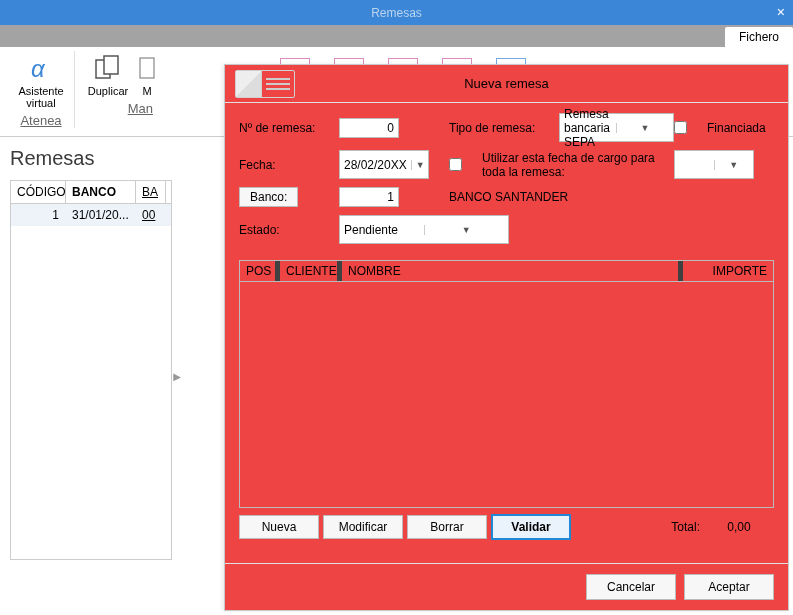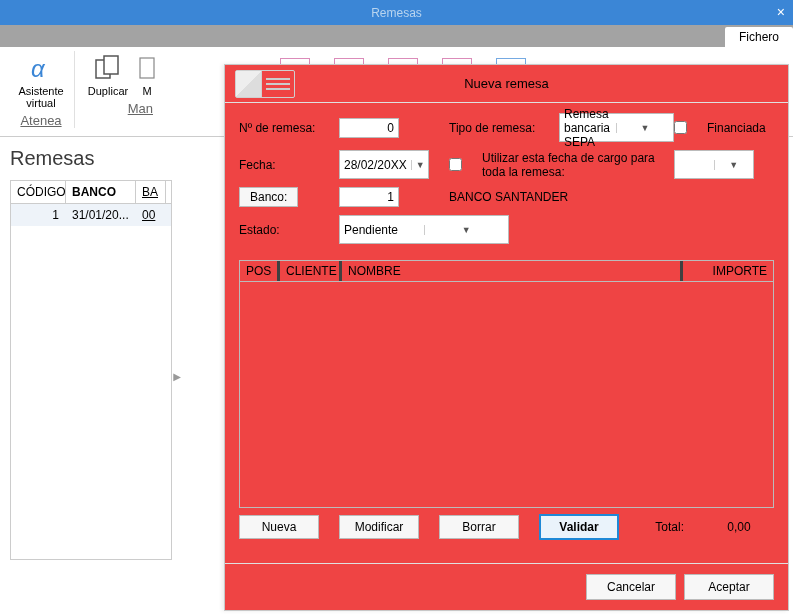--- a/index.html
+++ b/index.html
@@ -52,28 +52,28 @@
 .combo { display: flex; align-items: center; border: 1px solid #bbb; height: 29px; background: #fff; }
 .combo span { flex: 1; padding: 0 4px; font-size: 12px; }
 .combo .arrow { width: 16px; text-align: center; font-size: 9px; color: #555; border-left: 1px solid #ccc; cursor: pointer; }
 .checkbox-wrap { display: flex; align-items: center; gap: 20px; font-size: 12px; }
 .checkbox-wrap input { width: 13px; height: 13px; }
 .banco-btn { border: 1px solid #bbb; padding: 2px 10px; background: #f7f7f7; font-size: 12px; cursor: pointer; width: fit-content; }
 
 
 .inner-grid { margin: 6px 14px 0 14px; border: 1px solid #bbb; height: 248px; font-size: 12px; }
 .inner-grid-header { display: flex; border-bottom: 1px solid #bbb; }
-.inner-grid-header div { padding: 3px 6px; border-right: 3px solid #404040; }
+.inner-grid-header div { padding: 3px 6px; border-right: 5px solid #404040; }
 .ig-pos { width: 40px; }
 .ig-cli { width: 62px; }
 .ig-nom { flex: 1; }
 .ig-imp { width: 90px; text-align: right; border-right: none !important; }
 
 
-.btnsrow { display: flex; align-items: center; padding: 6px 14px; gap: 20px; font-size: 12px; }
+.btnsrow { display: flex; align-items: center; padding: 6px 14px; gap: 4px; font-size: 12px; }
 .btn { border: 1px solid #bbb; background: #f7f7f7; padding: 4px 0; width: 80px; text-align: center; cursor: pointer; font-size: 12px; }
 .btn.primary { border: 2px solid #1e88d6; background: #eaf3fb; font-weight: bold; }
 .total-lbl { margin-left: auto; }
 .total-val { width: 70px; text-align: center; }
 
 
 .dialog-footer { margin-top: auto; border-top: 1px solid #e0e0e0; padding: 10px 14px; display: flex; justify-content: flex-end; gap: 8px; }
 .dialog-footer .btn { width: 90px; padding: 5px 0; }
 
 

